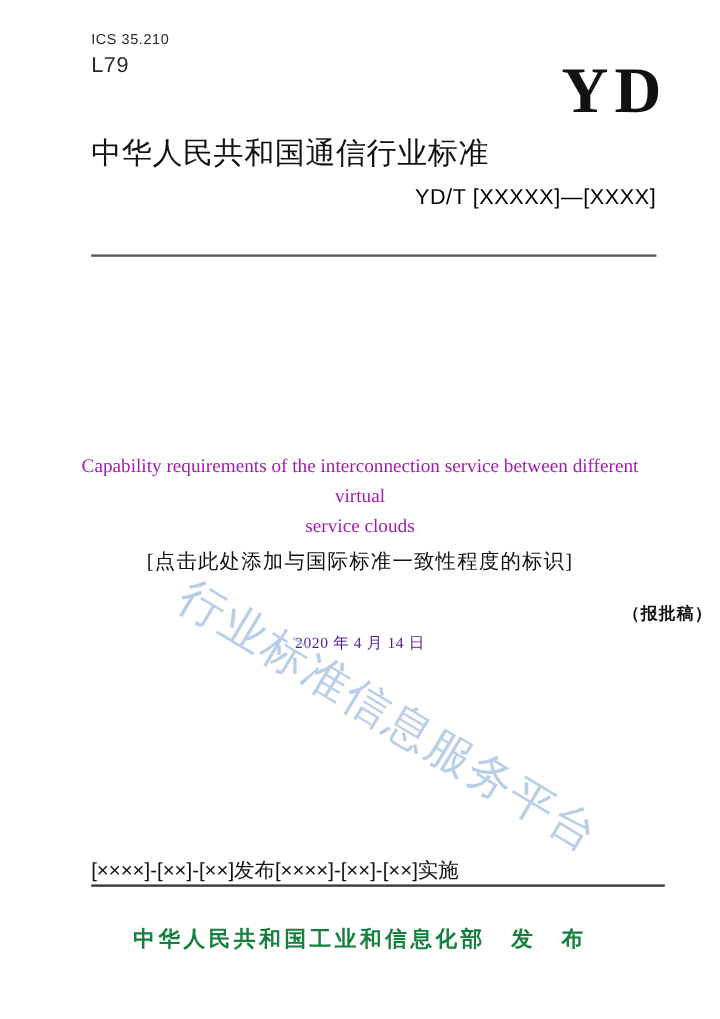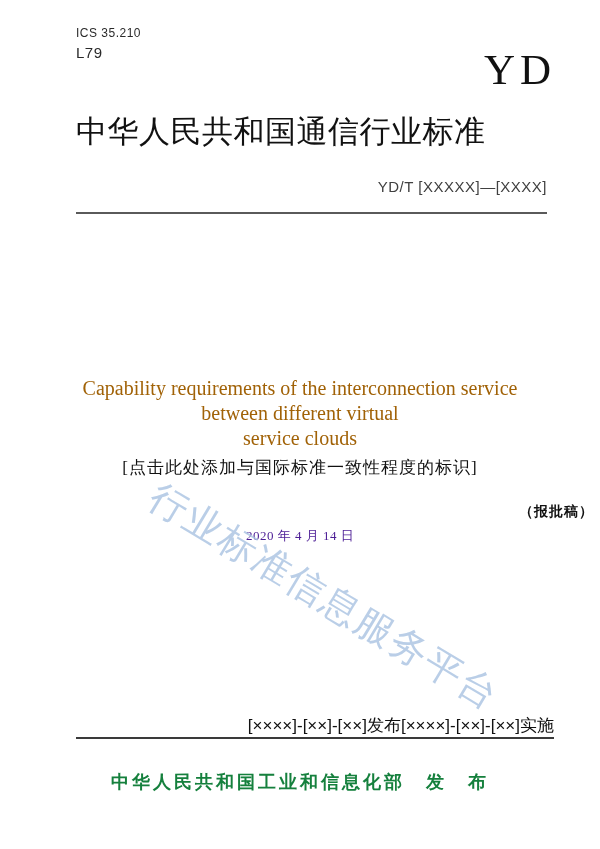--- a/index.html
+++ b/index.html
@@ -20,46 +20,46 @@
   .abs { position: absolute; }
 
   .ics-code {
     left: 70px; top: 26px;
     font-size: 12px;
     letter-spacing: 0.5px;
     color: #2a2a2a;
   }
   .class-code {
     left: 70px; top: 44px;
-    font-size: 15px;
+    font-size: 18px;
     letter-spacing: 0.5px;
     color: #2a2a2a;
   }
   .yd-logo {
     right: 38px; top: 48px;
     font-family: "Liberation Serif", "DejaVu Serif", serif;
-    font-weight: normal;
-    font-size: 43px;
+    font-weight: bold;
+    font-size: 54px;
     letter-spacing: 5px;
     color: #111;
     line-height: 1;
   }
   .std-category {
     left: 70px; top: 111px;
-    font-size: 31px;
+    font-size: 25px;
     font-weight: 500;
     letter-spacing: 0.5px;
     color: #111;
     white-space: nowrap;
   }
   .std-number {
-    right: 47px; top: 178px;
-    font-size: 15px;
+    right: 47px; top: 154px;
+    font-size: 18px;
     letter-spacing: 0.5px;
-    color: #404040;
+    color: #000000;
     white-space: nowrap;
   }
   .header-rule {
     left: 70px; right: 47px; top: 212px;
     border-top: 2px solid #5a5a5a;
     height: 0;
   }
 
   .title-zh {
     left: 0; right: 0; top: 317px;
@@ -67,23 +67,23 @@
     font-size: 28px;
     font-weight: bold;
     letter-spacing: 1px;
     color: #111;
     white-space: nowrap;
   }
   .title-en {
     left: 50px; right: 50px; top: 376px;
     text-align: center;
     font-family: "Liberation Serif", "DejaVu Serif", serif;
-    font-size: 20px;
+    font-size: 16px;
     line-height: 25px;
-    color: #a16207;
+    color: #a21caf;
   }
   .consistency-note {
     left: 0; right: 0; top: 456px;
     text-align: center;
     font-family: "Liberation Serif", "DejaVu Serif", serif;
     font-size: 17px;
     letter-spacing: 1px;
     color: #111;
     white-space: nowrap;
   }
@@ -113,21 +113,21 @@
     font-size: 38px;
     letter-spacing: 2px;
     white-space: nowrap;
     opacity: 0.8;
     pointer-events: none;
   }
 
   .footer-dates {
     left: 70px; right: 40px; top: 714px;
     display: flex;
-    justify-content: flex-end;
+    justify-content: flex-start;
     font-size: 17px;
     color: #111;
     white-space: nowrap;
   }
   .footer-rule {
     left: 70px; right: 40px; top: 737px;
     border-top: 2px solid #3a3a3a;
     height: 0;
   }
   .publisher-line {

